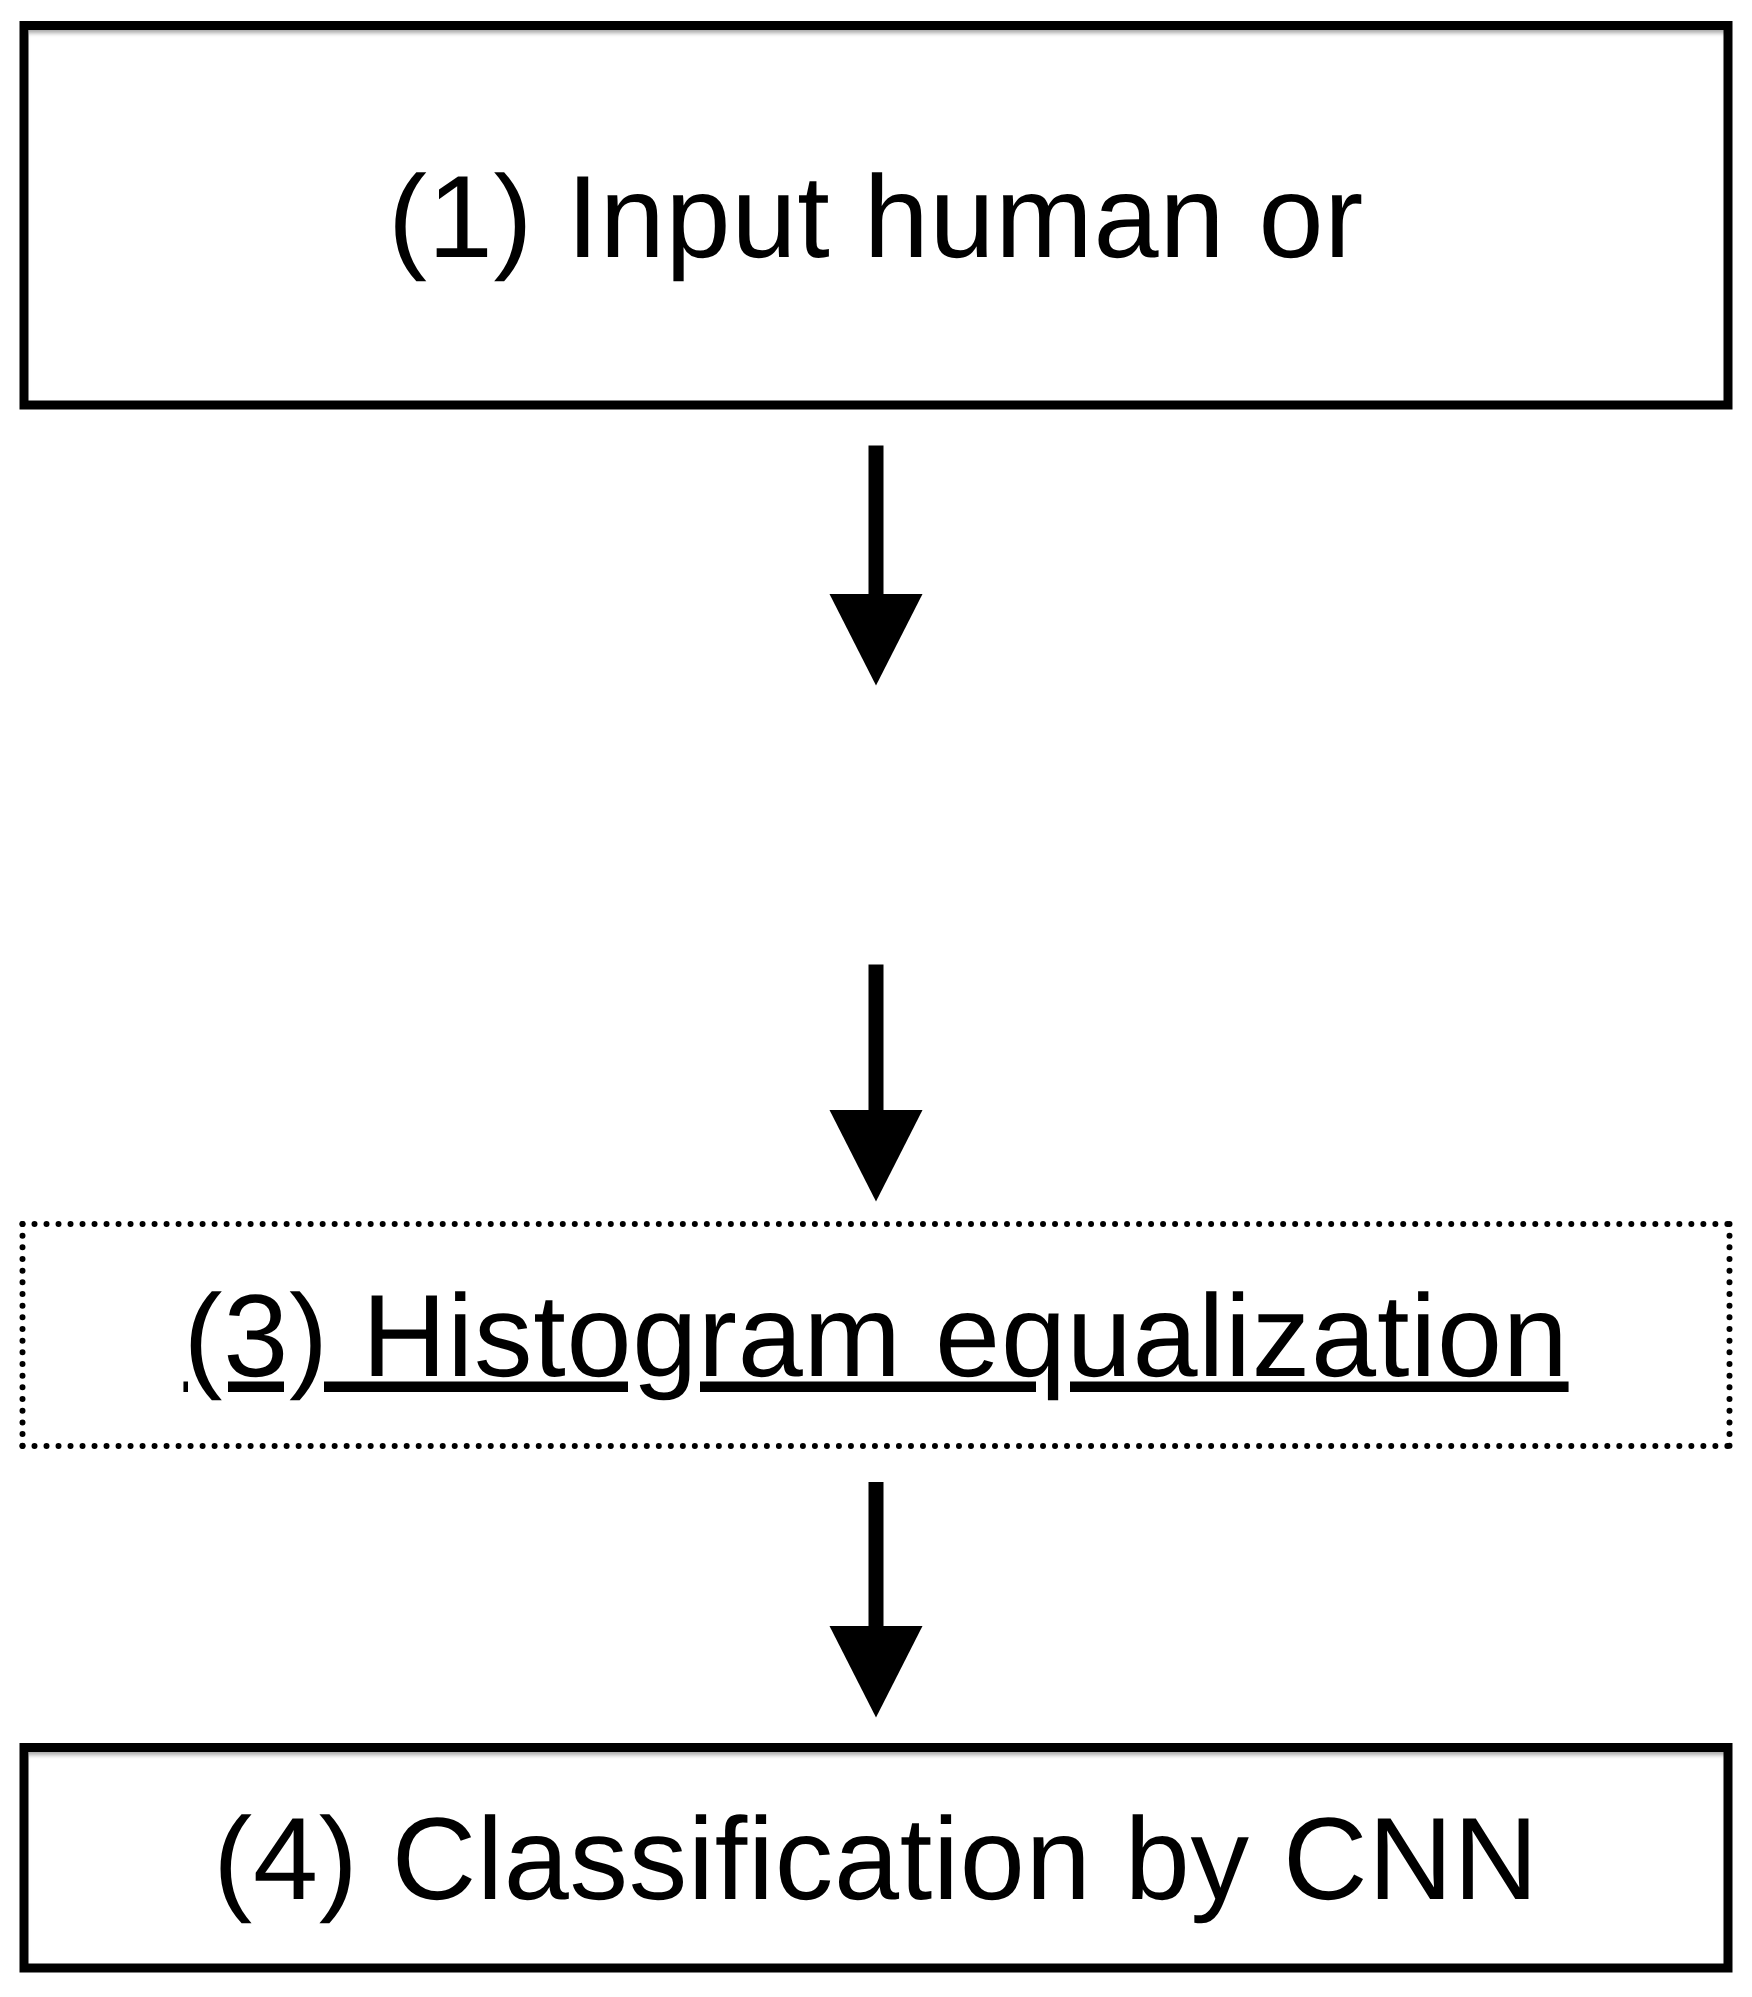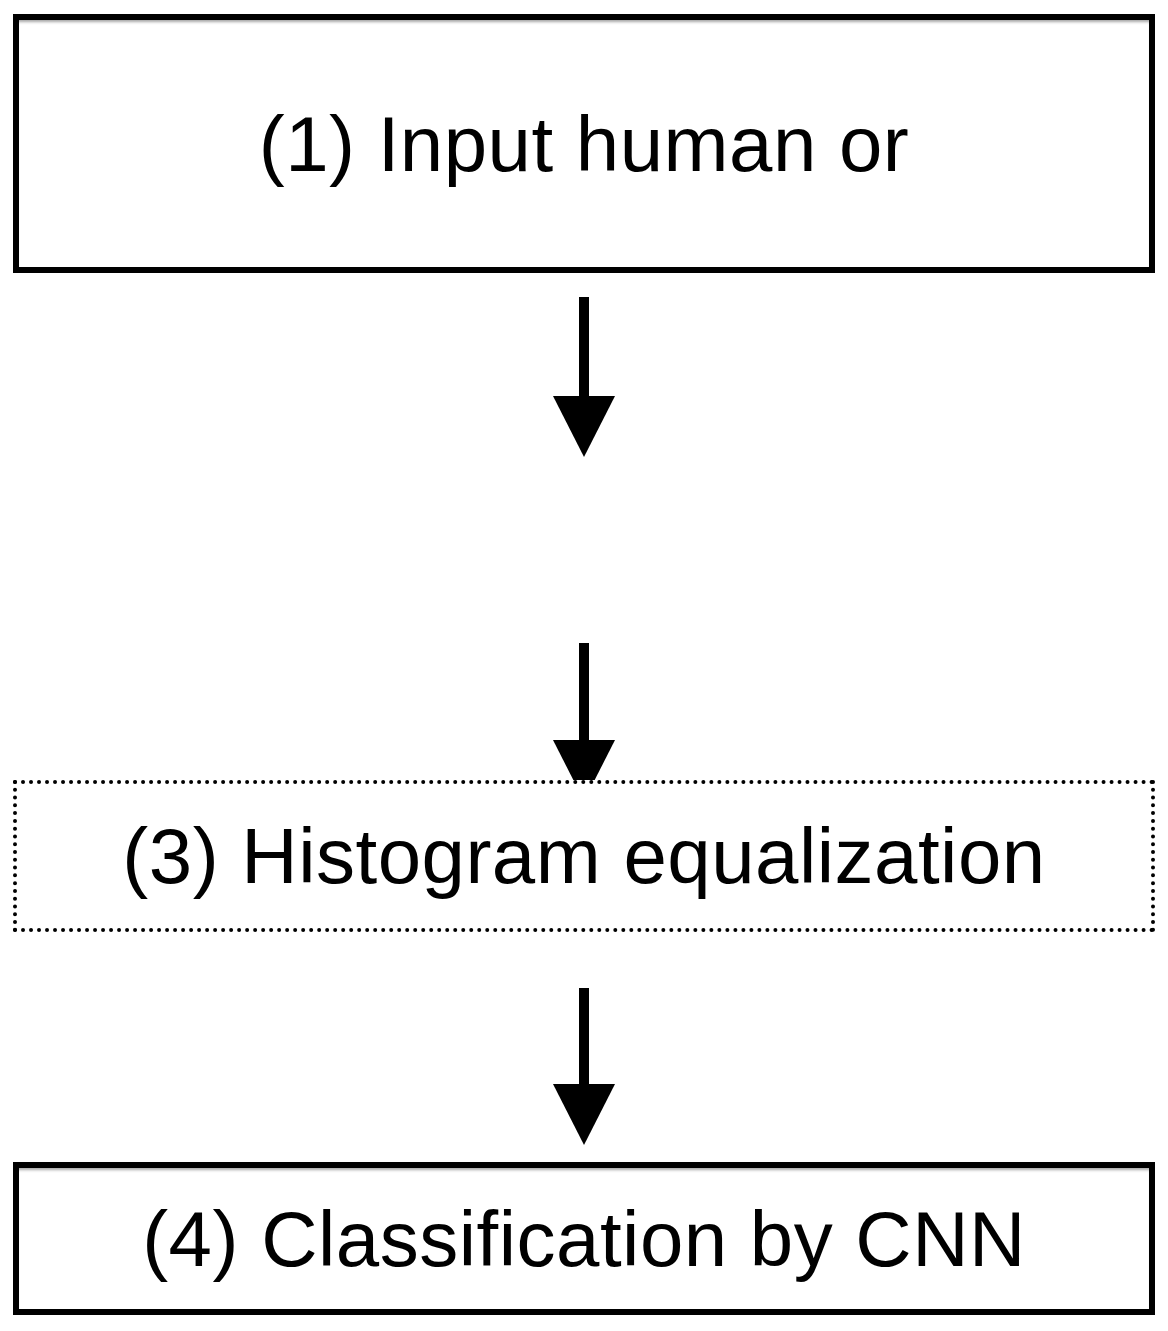--- a/index.html
+++ b/index.html
@@ -32,24 +32,25 @@
   }
   .flow-box .label-line {
     font-size: 78px;
     line-height: 96px;
     letter-spacing: 0.5px;
     white-space: nowrap;
   }
   #box-1 { top: 14px;  height: 259px; }
   #box-2 { top: 467px; height: 155px; }
   #box-3 {
-    top: 780px;
+    top: 814px;
     height: 152px;
     border: 4px dotted #000000;
     box-shadow: none;
+    text-decoration: underline;
   }
   #box-4 { top: 1162px; height: 153px; }
 
   .arrow {
     position: absolute;
     left: 50%;
     transform: translateX(-50%);
     display: flex;
     flex-direction: column;
     align-items: center;

